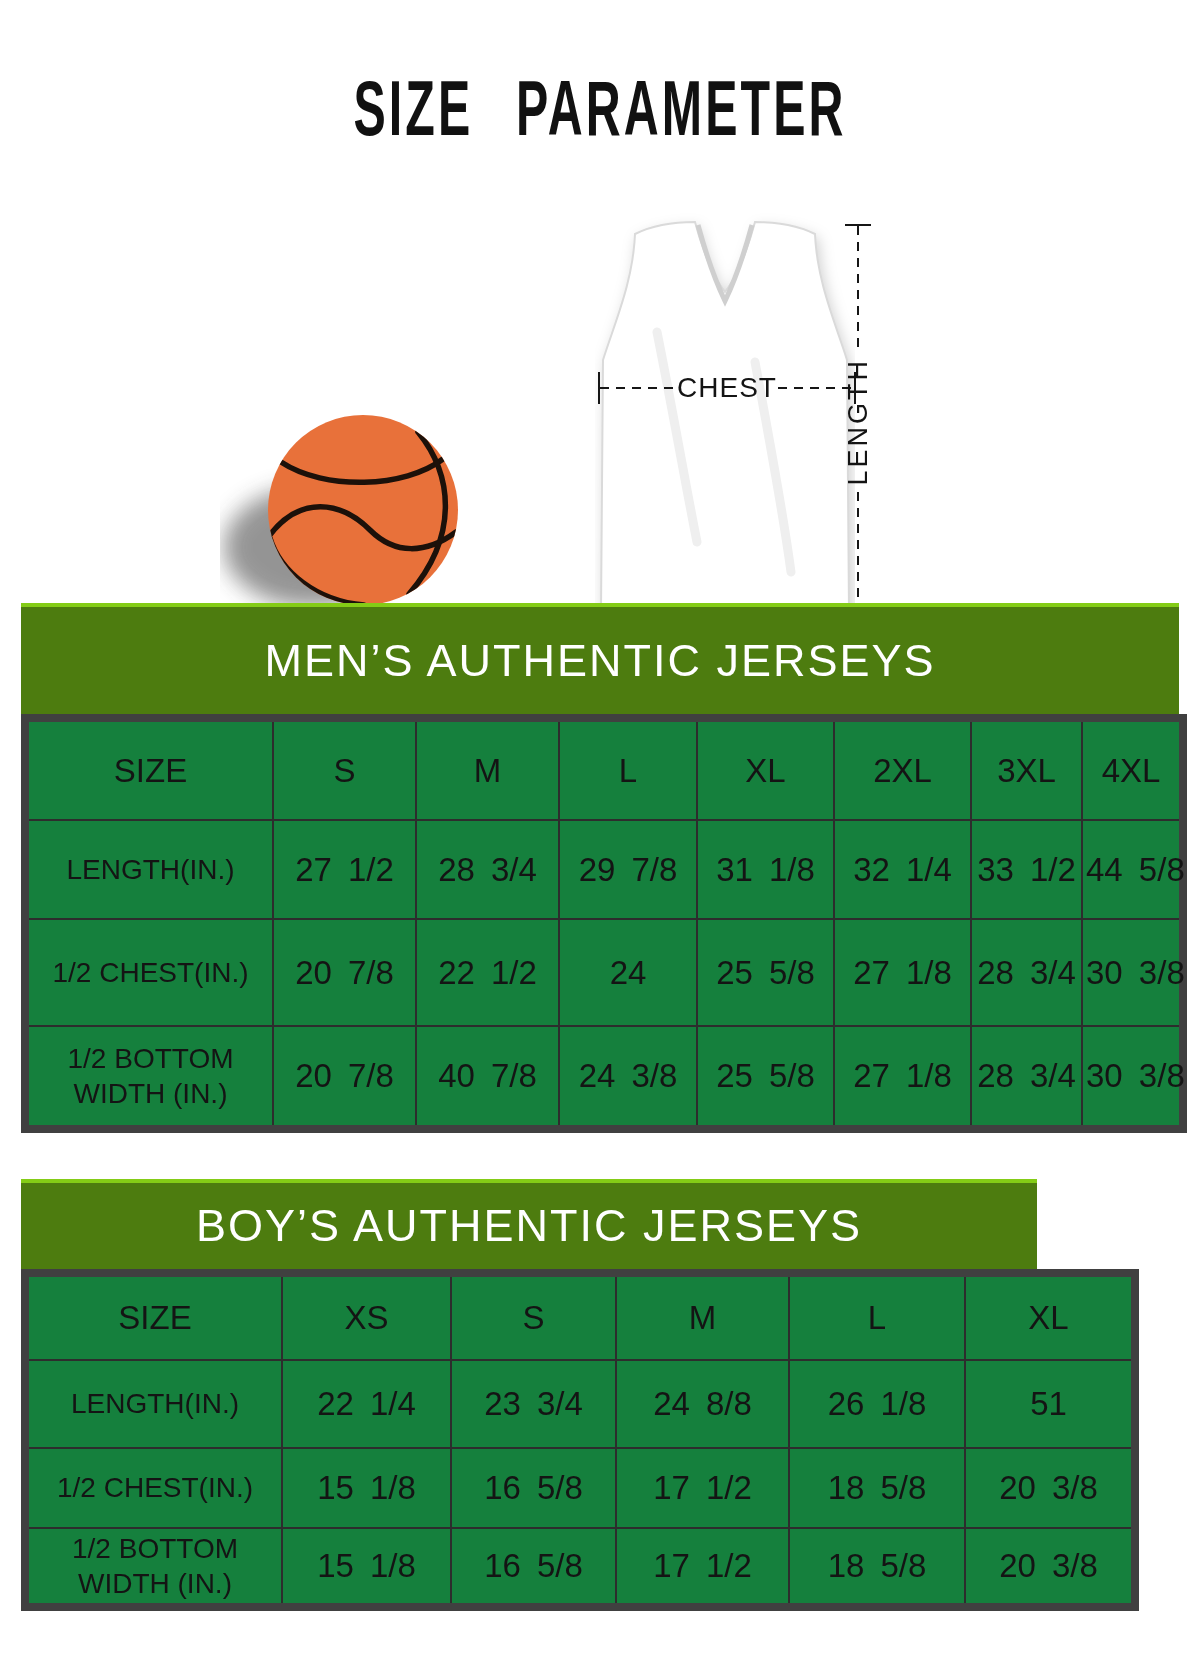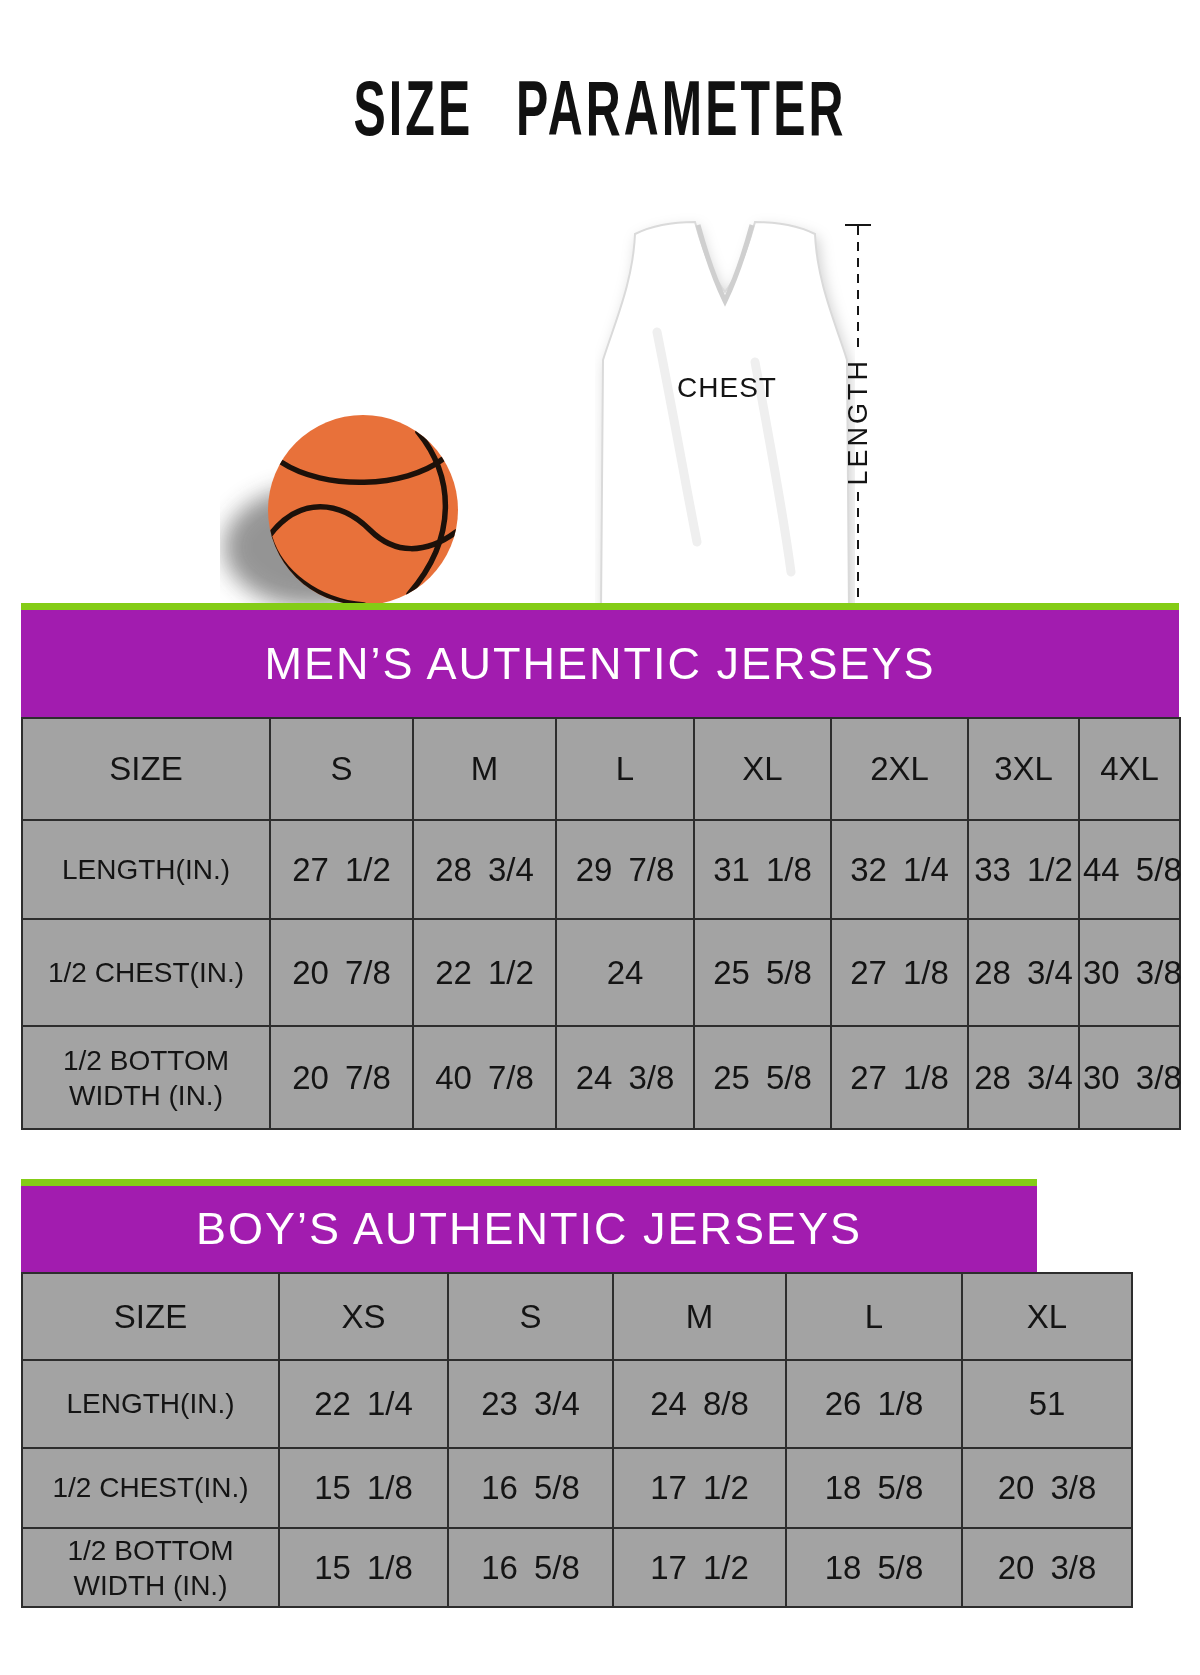--- a/index.html
+++ b/index.html
@@ -15,21 +15,21 @@
     letter-spacing:5px;word-spacing:42px;color:#111;
     transform:scaleX(0.62);transform-origin:50% 50%;
     white-space:nowrap;
   }
   
   .illustration{position:absolute;left:0;top:100px;width:1200px;height:470px;}
   .basketball{position:absolute;left:220px;top:295px;width:250px;height:225px;}
   .jersey{position:absolute;left:595px;top:112px;width:260px;height:440px;}
   .chest-line{
     position:absolute;left:598px;top:272px;width:258px;height:32px;
-    display:flex;align-items:center;flex-direction:column;
+    display:flex;align-items:center;
   }
   .chest-line .tick{width:2px;height:32px;background:#161616;}
   .chest-line .dash{flex:1;height:2px;
     background:repeating-linear-gradient(90deg,#161616 0 9px,transparent 9px 16px);}
   .chest-line .lbl{font-size:28px;letter-spacing:1px;padding:0 1px;color:#141414;white-space:nowrap;}
   .length-line{
     position:absolute;left:843px;top:124px;width:30px;height:394px;
     display:flex;flex-direction:column;align-items:center;
   }
   .length-line .tick{height:2px;width:26px;background:#161616;}
@@ -37,29 +37,29 @@
     background:repeating-linear-gradient(180deg,#161616 0 9px,transparent 9px 16px);}
   .length-line .lbl{
     writing-mode:vertical-rl;transform:rotate(180deg);
     font-size:27px;letter-spacing:3px;margin:6px 0;color:#141414;white-space:nowrap;
   }
   
   .section{position:absolute;left:21px;}
   .mens-section{top:603px;width:1158px;}
   .boys-section{top:1179px;width:1016px;}
   .band{
-    background:#a21caf;border-top:7px solid #84cc16;
+    background:#4d7c0f;border-top:4px solid #84cc16;
     display:flex;align-items:center;justify-content:center;
     color:#ffffff;font-size:45px;letter-spacing:2px;
   }
   .mens-section .band{height:107px;}
   .boys-section .band{height:86px;}
   table.size-table{
-    border-collapse:collapse;table-layout:fixed;background:#a3a3a3;
-    border:1px solid #404040;width:100%;
+    border-collapse:collapse;table-layout:fixed;background:#15803d;
+    border:8px solid #404040;width:100%;
   }
   table.size-table th,table.size-table td{
     border:2px solid #2d2d2d;text-align:center;vertical-align:middle;
     padding:0 3px;font-weight:400;color:#141414;
   }
   tr.cols th{font-size:33px;}
   td.val{font-size:33px;word-spacing:7px;white-space:nowrap;}
   th.rowlabel{font-size:28px;}
   th.rowlabel .narrow{display:inline-block;max-width:170px;line-height:1.25;}
   

